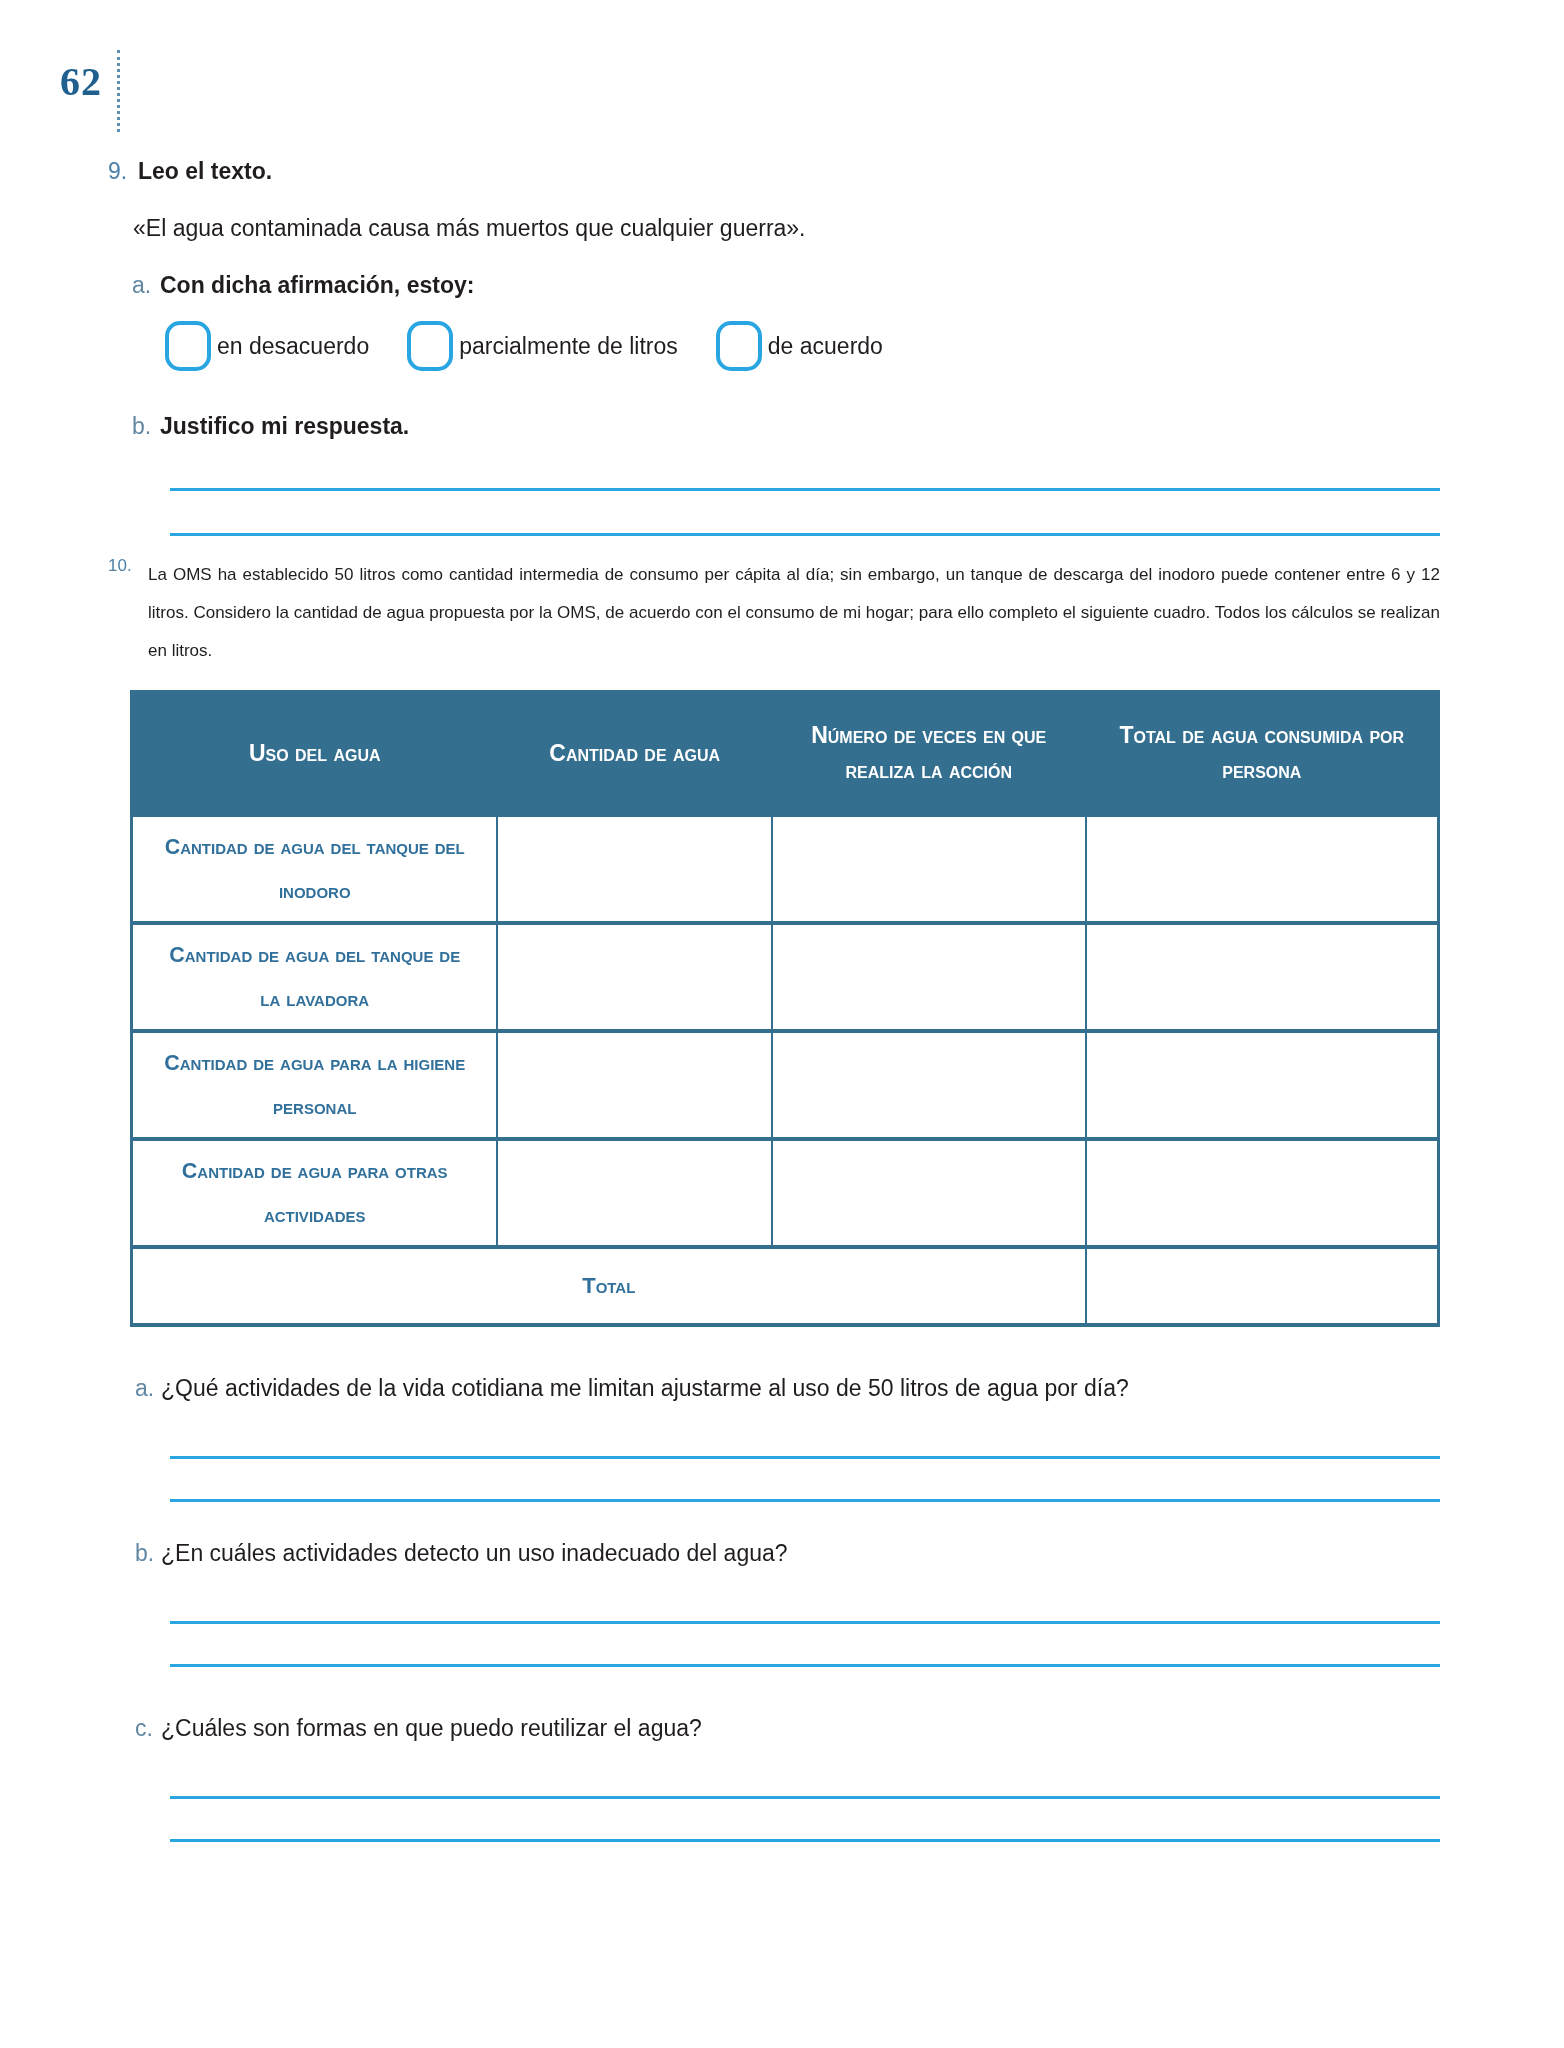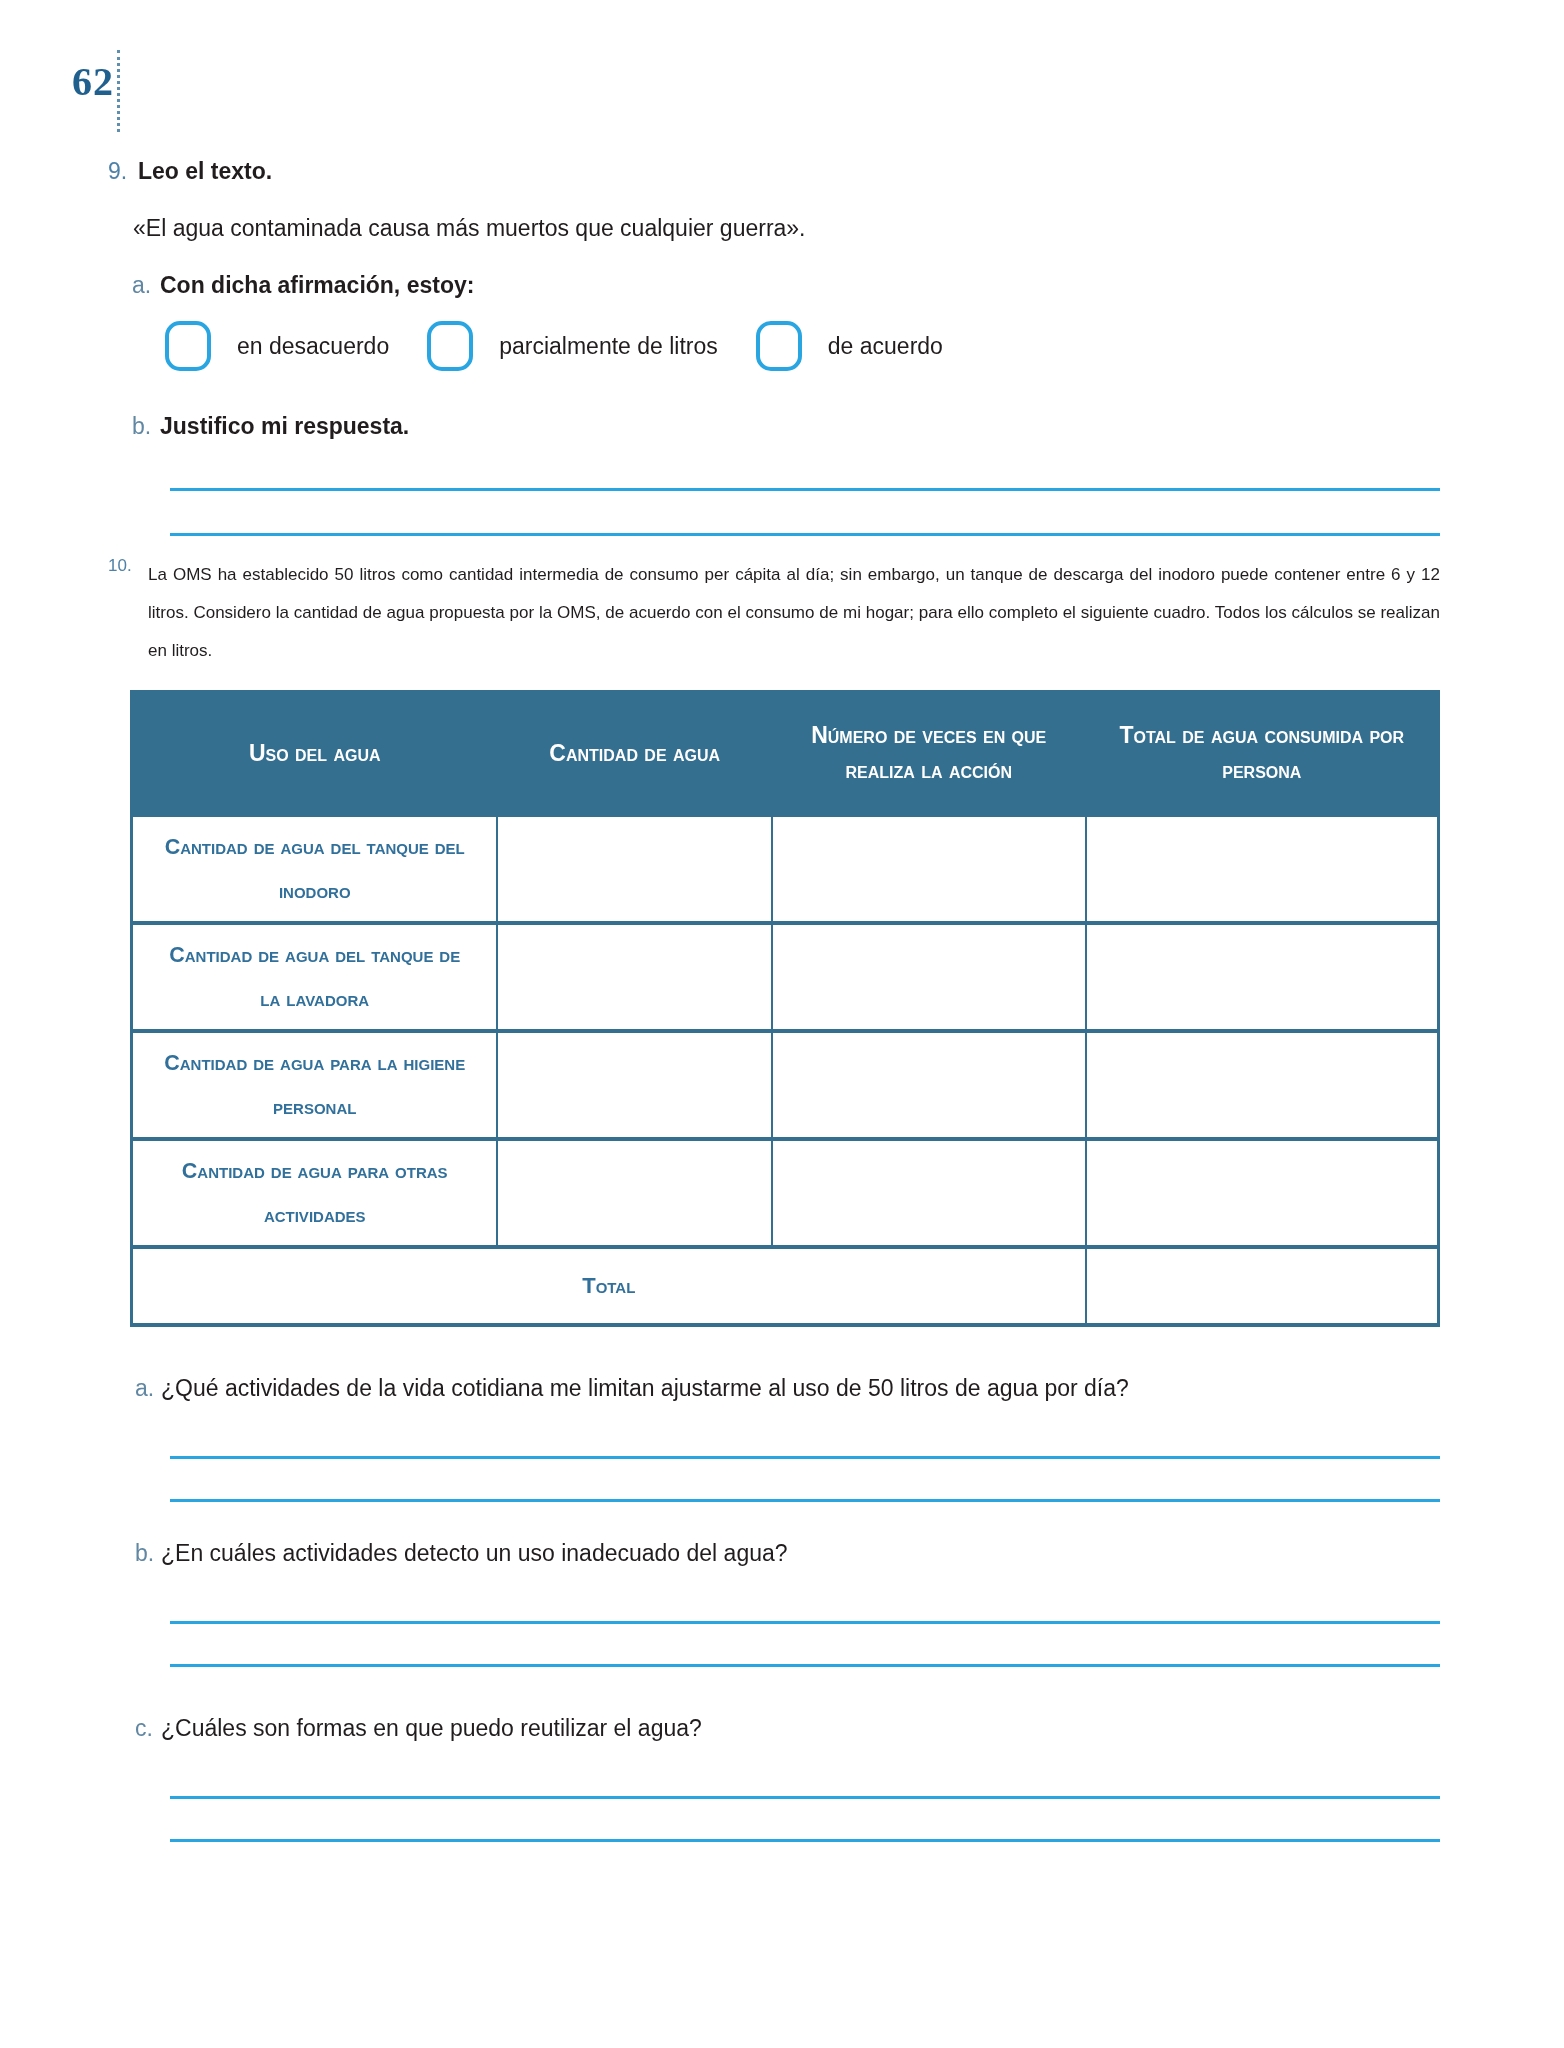--- a/index.html
+++ b/index.html
@@ -5,21 +5,21 @@
   html,body { margin:0; padding:0; background:#ffffff; }
   body {
     width:1564px; height:2048px; position:relative;
     font-family:"Liberation Sans", sans-serif;
     color:#211d1e; overflow:hidden;
   }
   .page { position:absolute; inset:0; }
 
   
   .pagenum {
-    position:absolute; left:72px; top:58px;
+    position:absolute; left:60px; top:58px;
     font-family:"Liberation Serif", serif; font-weight:bold;
     font-size:40px; color:#20608f; letter-spacing:1px;
   }
   .dotted {
     position:absolute; left:117px; top:50px; height:82px; width:0;
     border-left:3px dotted #5e8fae;
   }
 
   .content { position:absolute; left:108px; top:0; width:1332px; }
 
@@ -35,21 +35,21 @@
   .author { margin-top:29px; text-align:right; font-size:23px; }
   .author-label { font-weight:bold; color:#1c6fa8; }
 
   .sub-row { display:flex; font-size:23px; }
   .sub-row .letter { width:28px; flex:0 0 auto; }
   .sub-row .sub-bold { font-weight:bold; }
   .sub-a { margin-top:30px; margin-left:24px; }
   .sub-b { margin-top:42px; margin-left:24px; }
 
   .options-row { margin:22px 0 0 57px; display:flex; align-items:center; gap:38px; }
-  .option { display:flex; align-items:center; gap:26px; }
+  .option { display:flex; align-items:center; gap:6px; }
   .checkbox {
     width:46px; height:50px; border:4px solid #29a6e1; border-radius:15px;
     background:#ffffff; box-sizing:border-box;
   }
   .option-label { font-size:23px; }
 
   .answer-line { margin-left:62px; height:42px; border-bottom:3px solid #29a6e1; }
   .answer-line.first { height:48px; }
 
   .p10 { margin-top:20px; display:flex; font-size:17px; }

